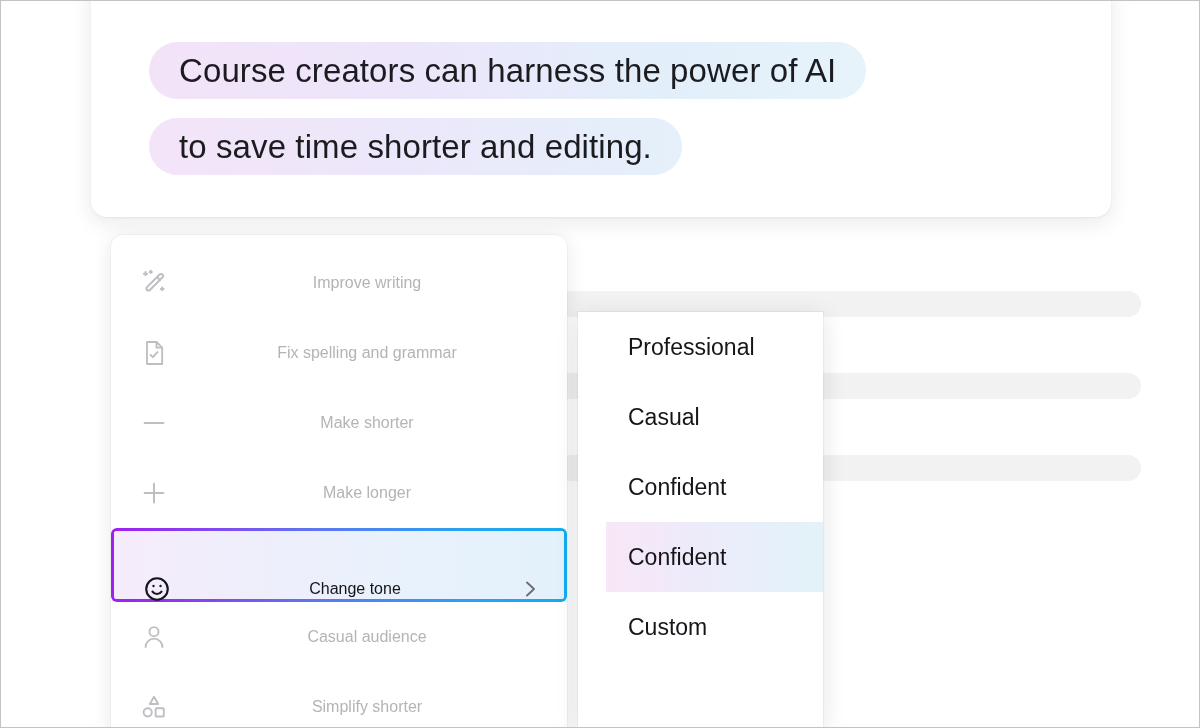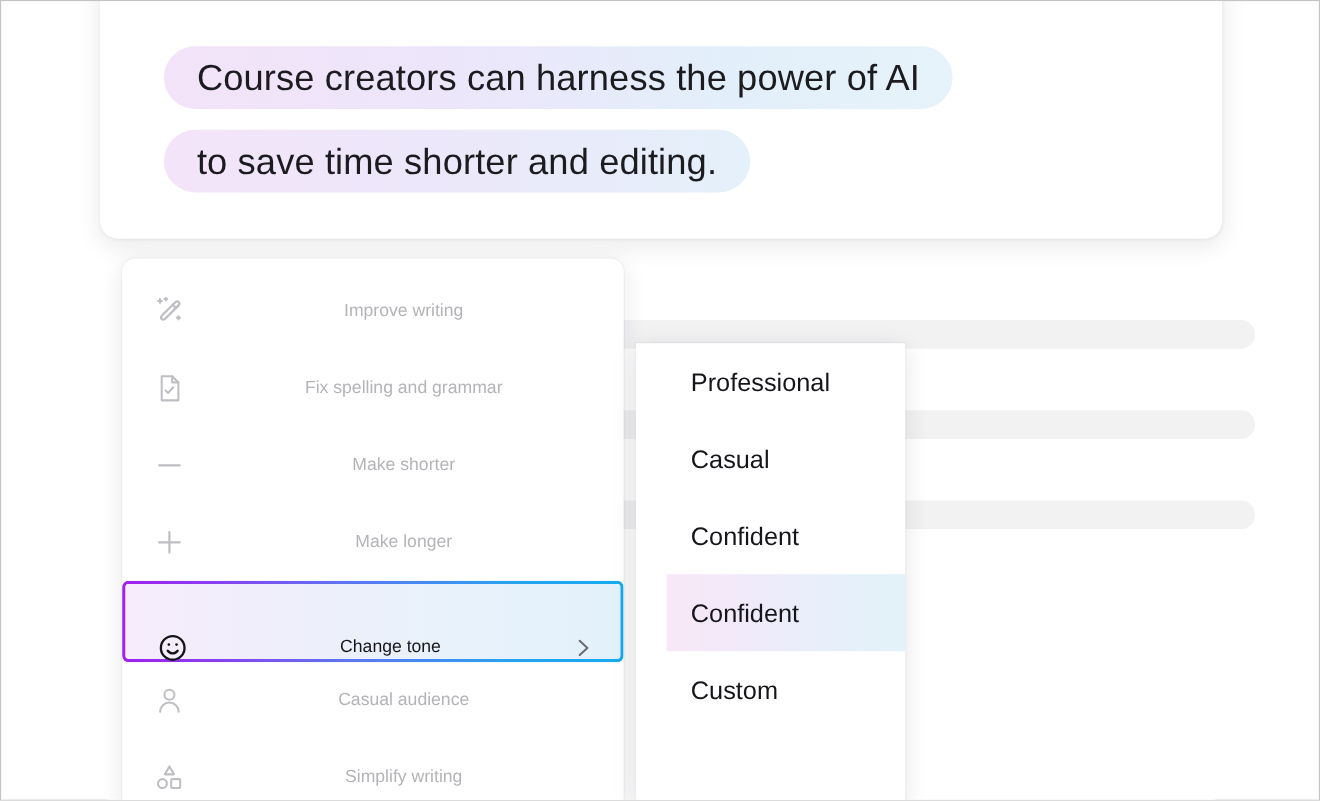--- a/index.html
+++ b/index.html
@@ -266,21 +266,21 @@
     </div>
 
     <div class="action-row">
       <span class="action-icon">
         <svg width="28" height="28" viewBox="0 0 24 24" fill="none" stroke="#bfbfc3" stroke-width="1.6" stroke-linecap="round" stroke-linejoin="round">
           <path d="M12 3.2 L15.6 9.4 H8.4 Z"></path>
           <circle cx="6.6" cy="16.6" r="3.5"></circle>
           <rect x="13.4" y="13.1" width="7" height="7" rx=".6"></rect>
         </svg>
       </span>
-      <span class="action-label">Simplify writing</span>
+      <span class="action-label">Simplify shorter</span>
     </div>
 
   </div>
 
   <div id="tone-submenu">
     <div class="tone-row">
       <span>Professional</span>
     </div>
     <div class="tone-row">
       <span>Casual</span>

